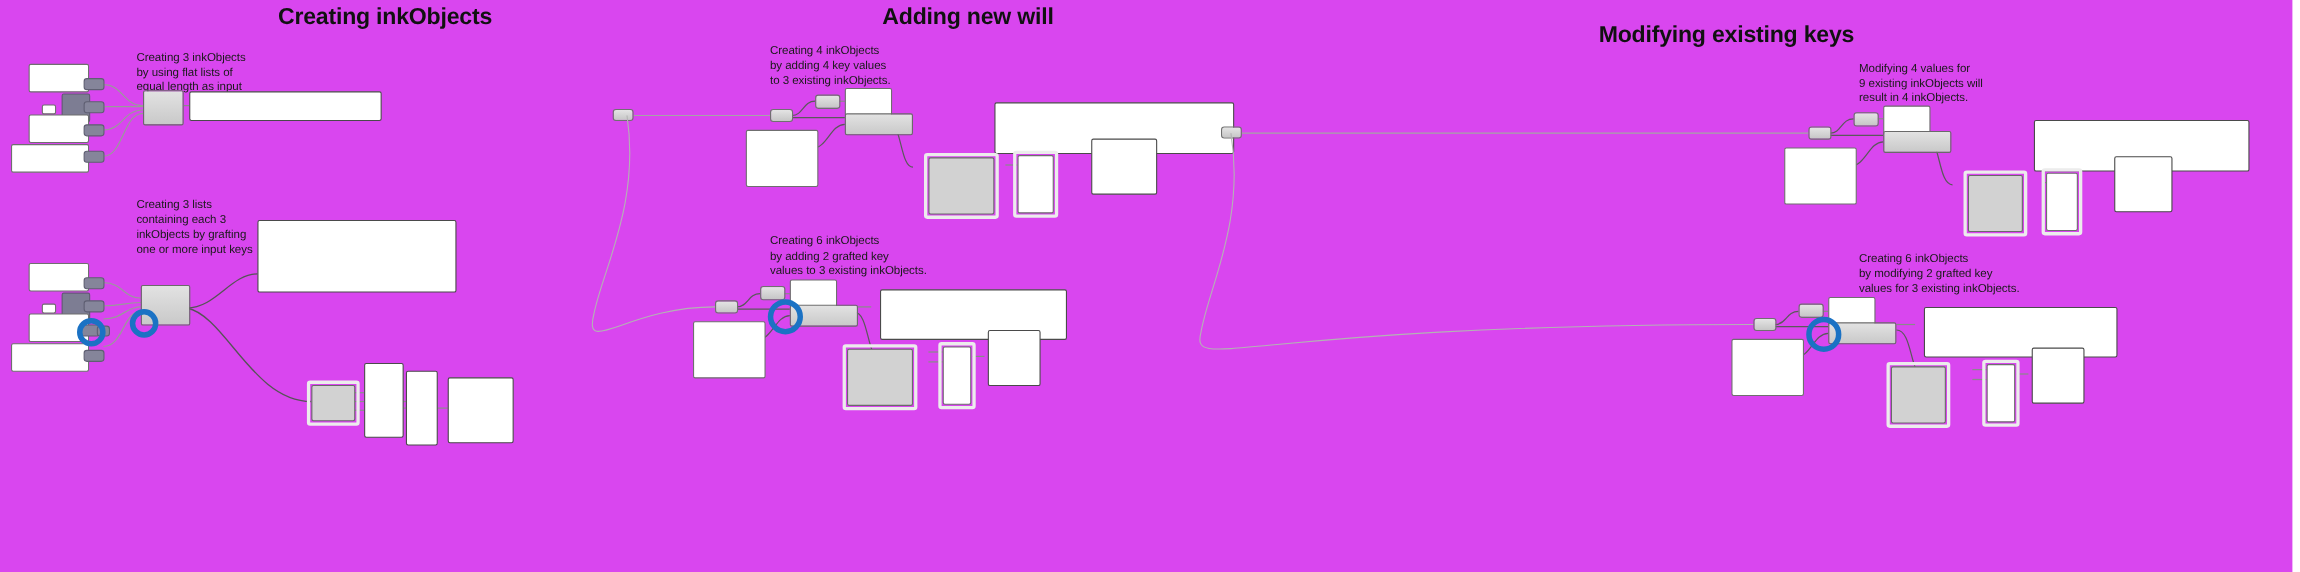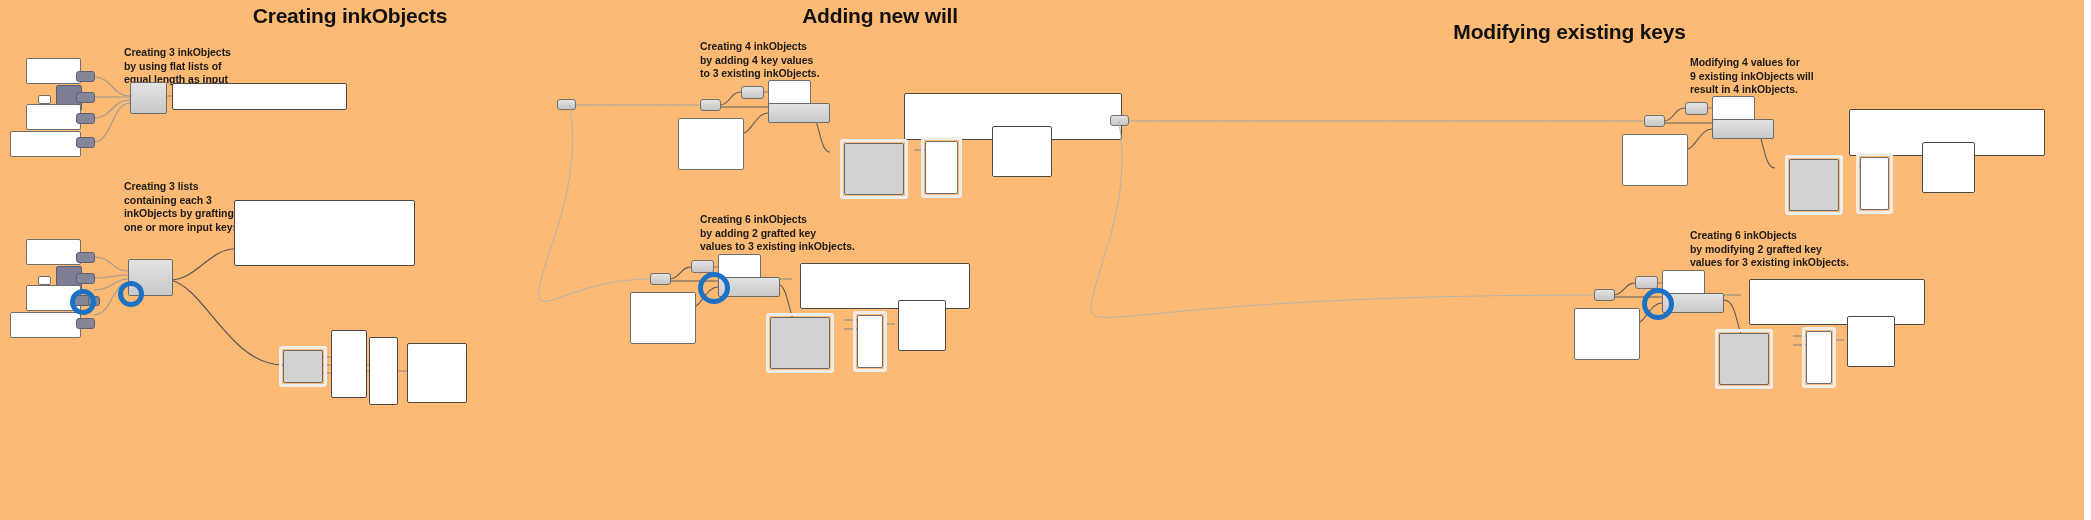--- a/index.html
+++ b/index.html
@@ -6,40 +6,40 @@
   html,body{margin:0;padding:0;background:#ffffff;}
   body{
     font-family:"Liberation Sans", sans-serif;
     color:#111111;
     -webkit-font-smoothing:antialiased;
   }
   #canvas{
     position:relative;
     width:2084px;
     height:520px;
-    background:#fdba74;
+    background:#d946ef;
     overflow:hidden;
   }
   .panel{position:absolute;top:0;height:520px;}
   .panel-title{
     position:absolute;
     top:4px;
     width:100%;
     text-align:center;
     font-size:21px;
     font-weight:700;
     letter-spacing:-0.2px;
     color:#111;
     white-space:nowrap;
   }
   .note{
     position:absolute;
     font-size:10.5px;
     line-height:1.30;
-    font-weight:700;
+    font-weight:400;
     color:#1a1a1a;
     white-space:pre-line;
     letter-spacing:-0.05px;
   }
   
   .node{
     position:absolute;
     box-sizing:border-box;
     border:1.3px solid #6f6f6f;
     background:#ffffff;

